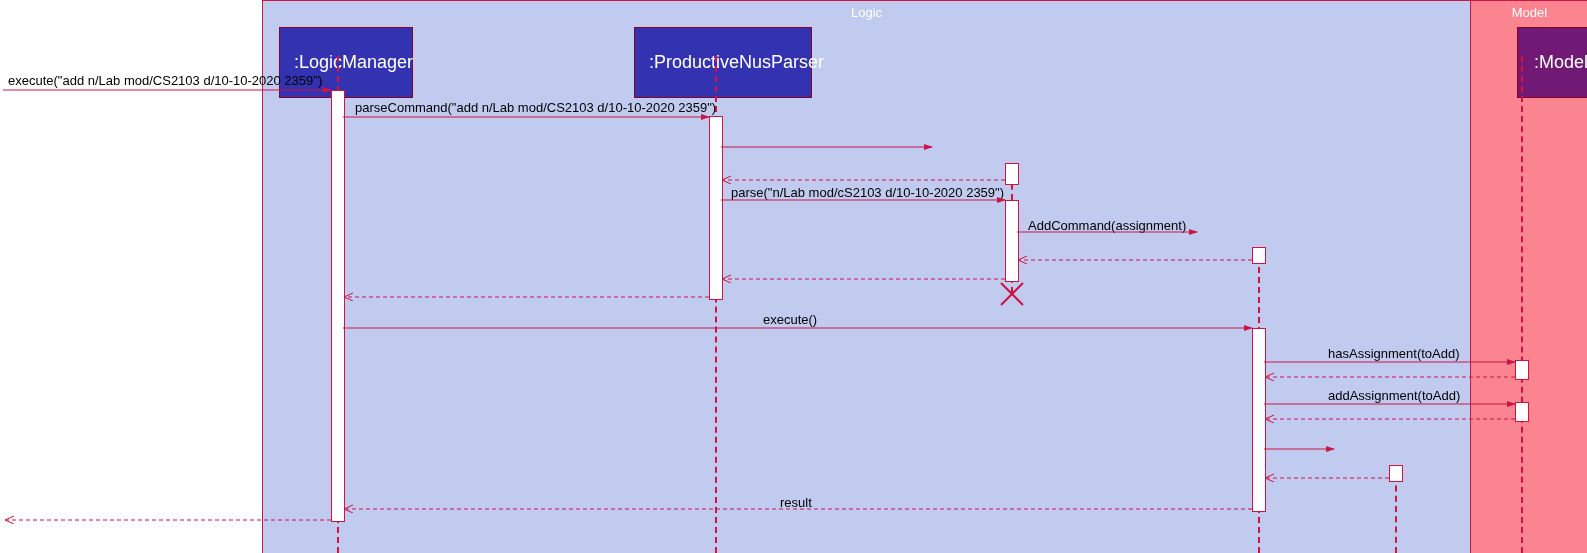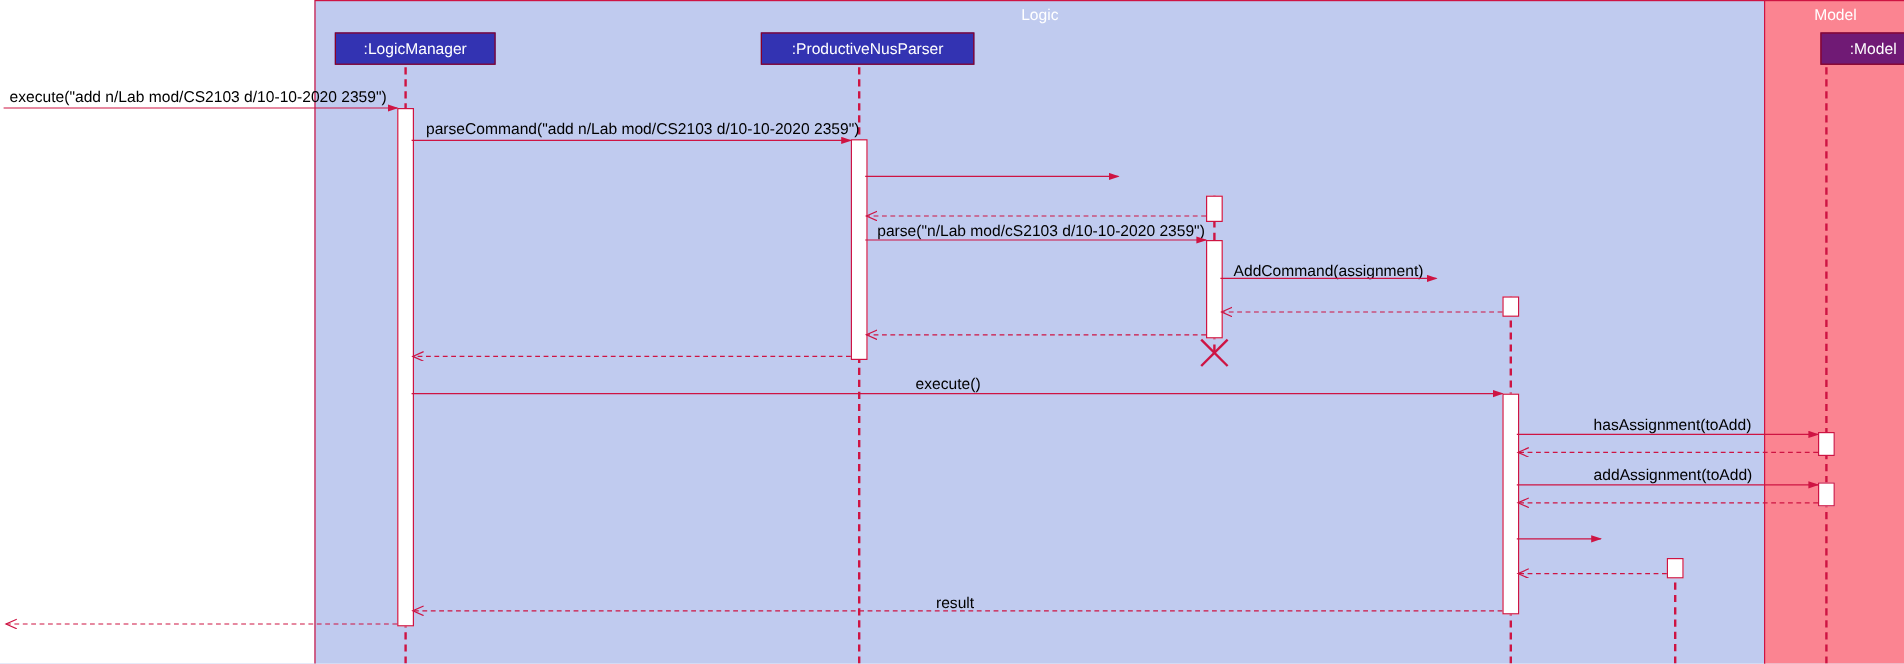--- a/index.html
+++ b/index.html
@@ -1,21 +1,21 @@
 <!DOCTYPE html>
 <html><head>
 <meta charset="utf-8">
 <style>
 body{margin:0;font-family:sans-serif;font-size:13px;background:#fff}
 #canvas{position:relative;width:1587px;height:553px}
 .frame{position:absolute;border:1px solid #ce1443}
 .frame-logic{left:262px;top:0;width:1207px;height:553px;background:#c0cbef}
 .frame-model{left:1470px;top:0;width:117px;height:553px;background:#fb8491}
 .frame-label{position:absolute;top:2px;left:50%;transform:translateX(-50%);color:#fff;font-weight:normal}
-.participant{position:absolute;background:#3333b2;color:#fff;border:1px solid #8b0025;padding:5px 14px;text-align:center;font-size:13px}
+.participant{position:absolute;background:#3333b2;color:#fff;border:1px solid #8b0025;padding:24px 14px;text-align:center;font-size:18px}
 .lifeline{position:absolute;border-left:2px dashed #ce1443;width:0}
 .activation{position:absolute;background:#fff;border:1px solid #ce1443;width:12px}
 svg.ov{position:absolute;left:0;top:0;width:1587px;height:553px;pointer-events:none}
 .msg-label{position:absolute;white-space:nowrap;color:#000;background:transparent;font-size:13px}
 </style>
 </head>
 <body>
 
 <div id="canvas">
   <div class="frame frame-logic">

